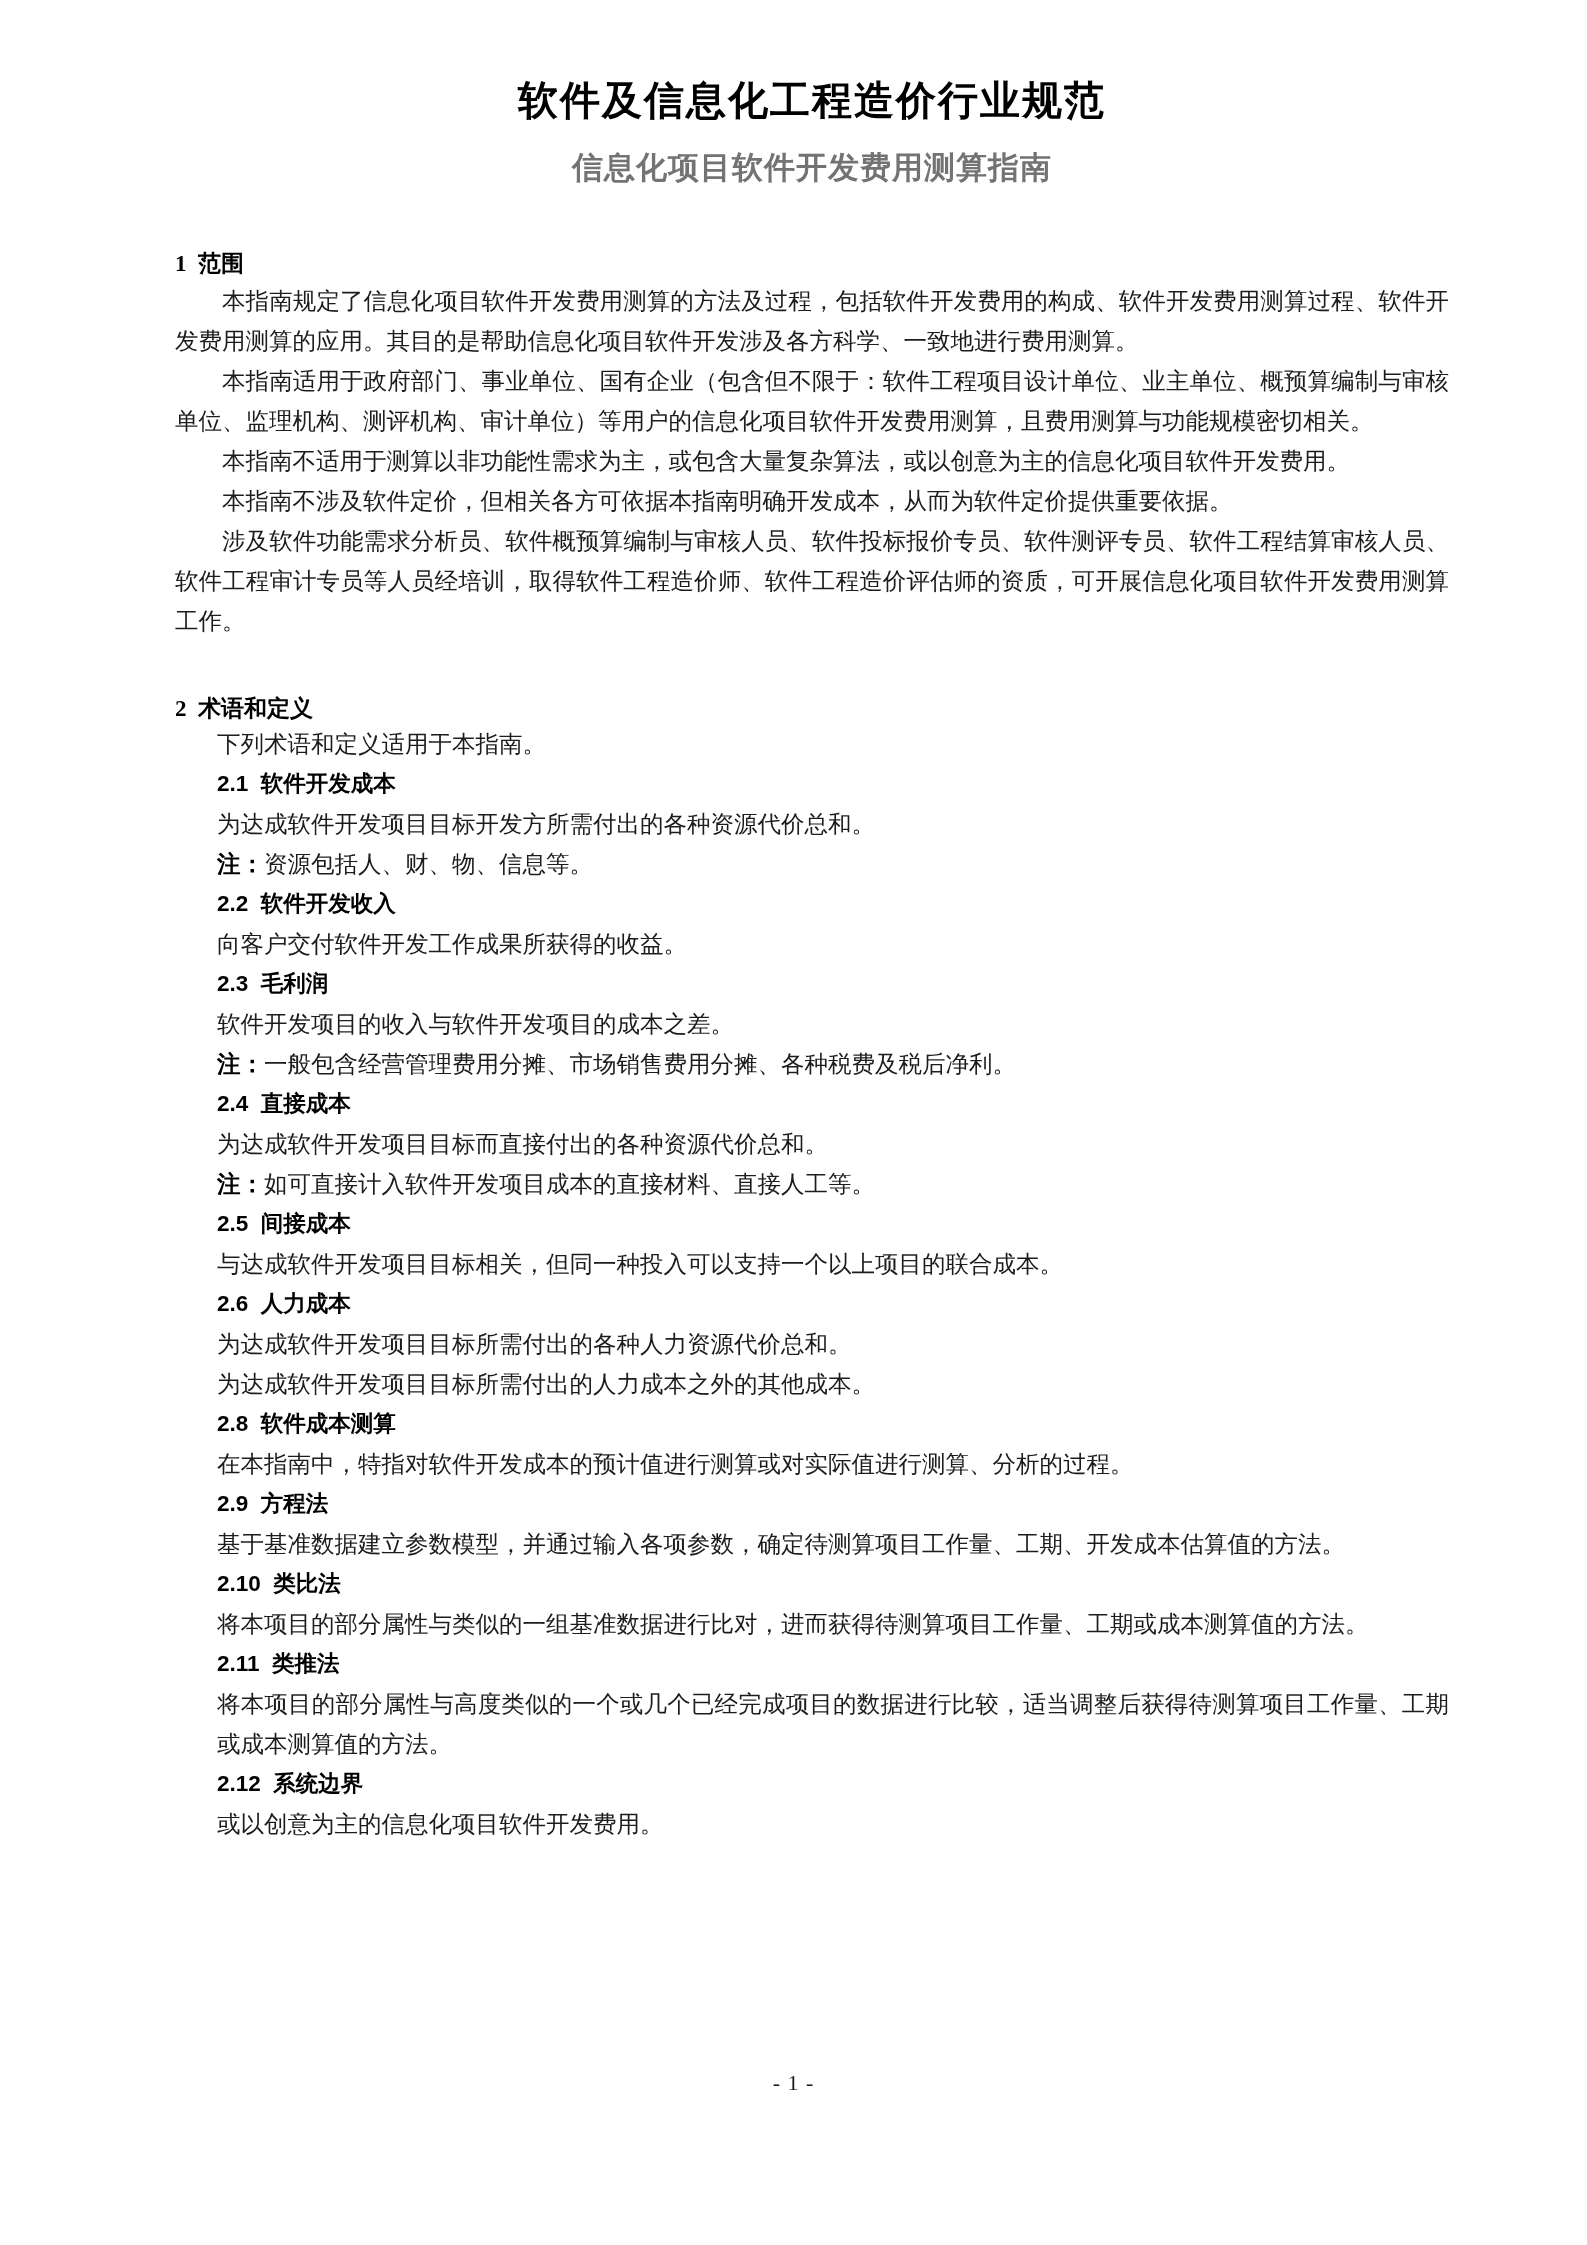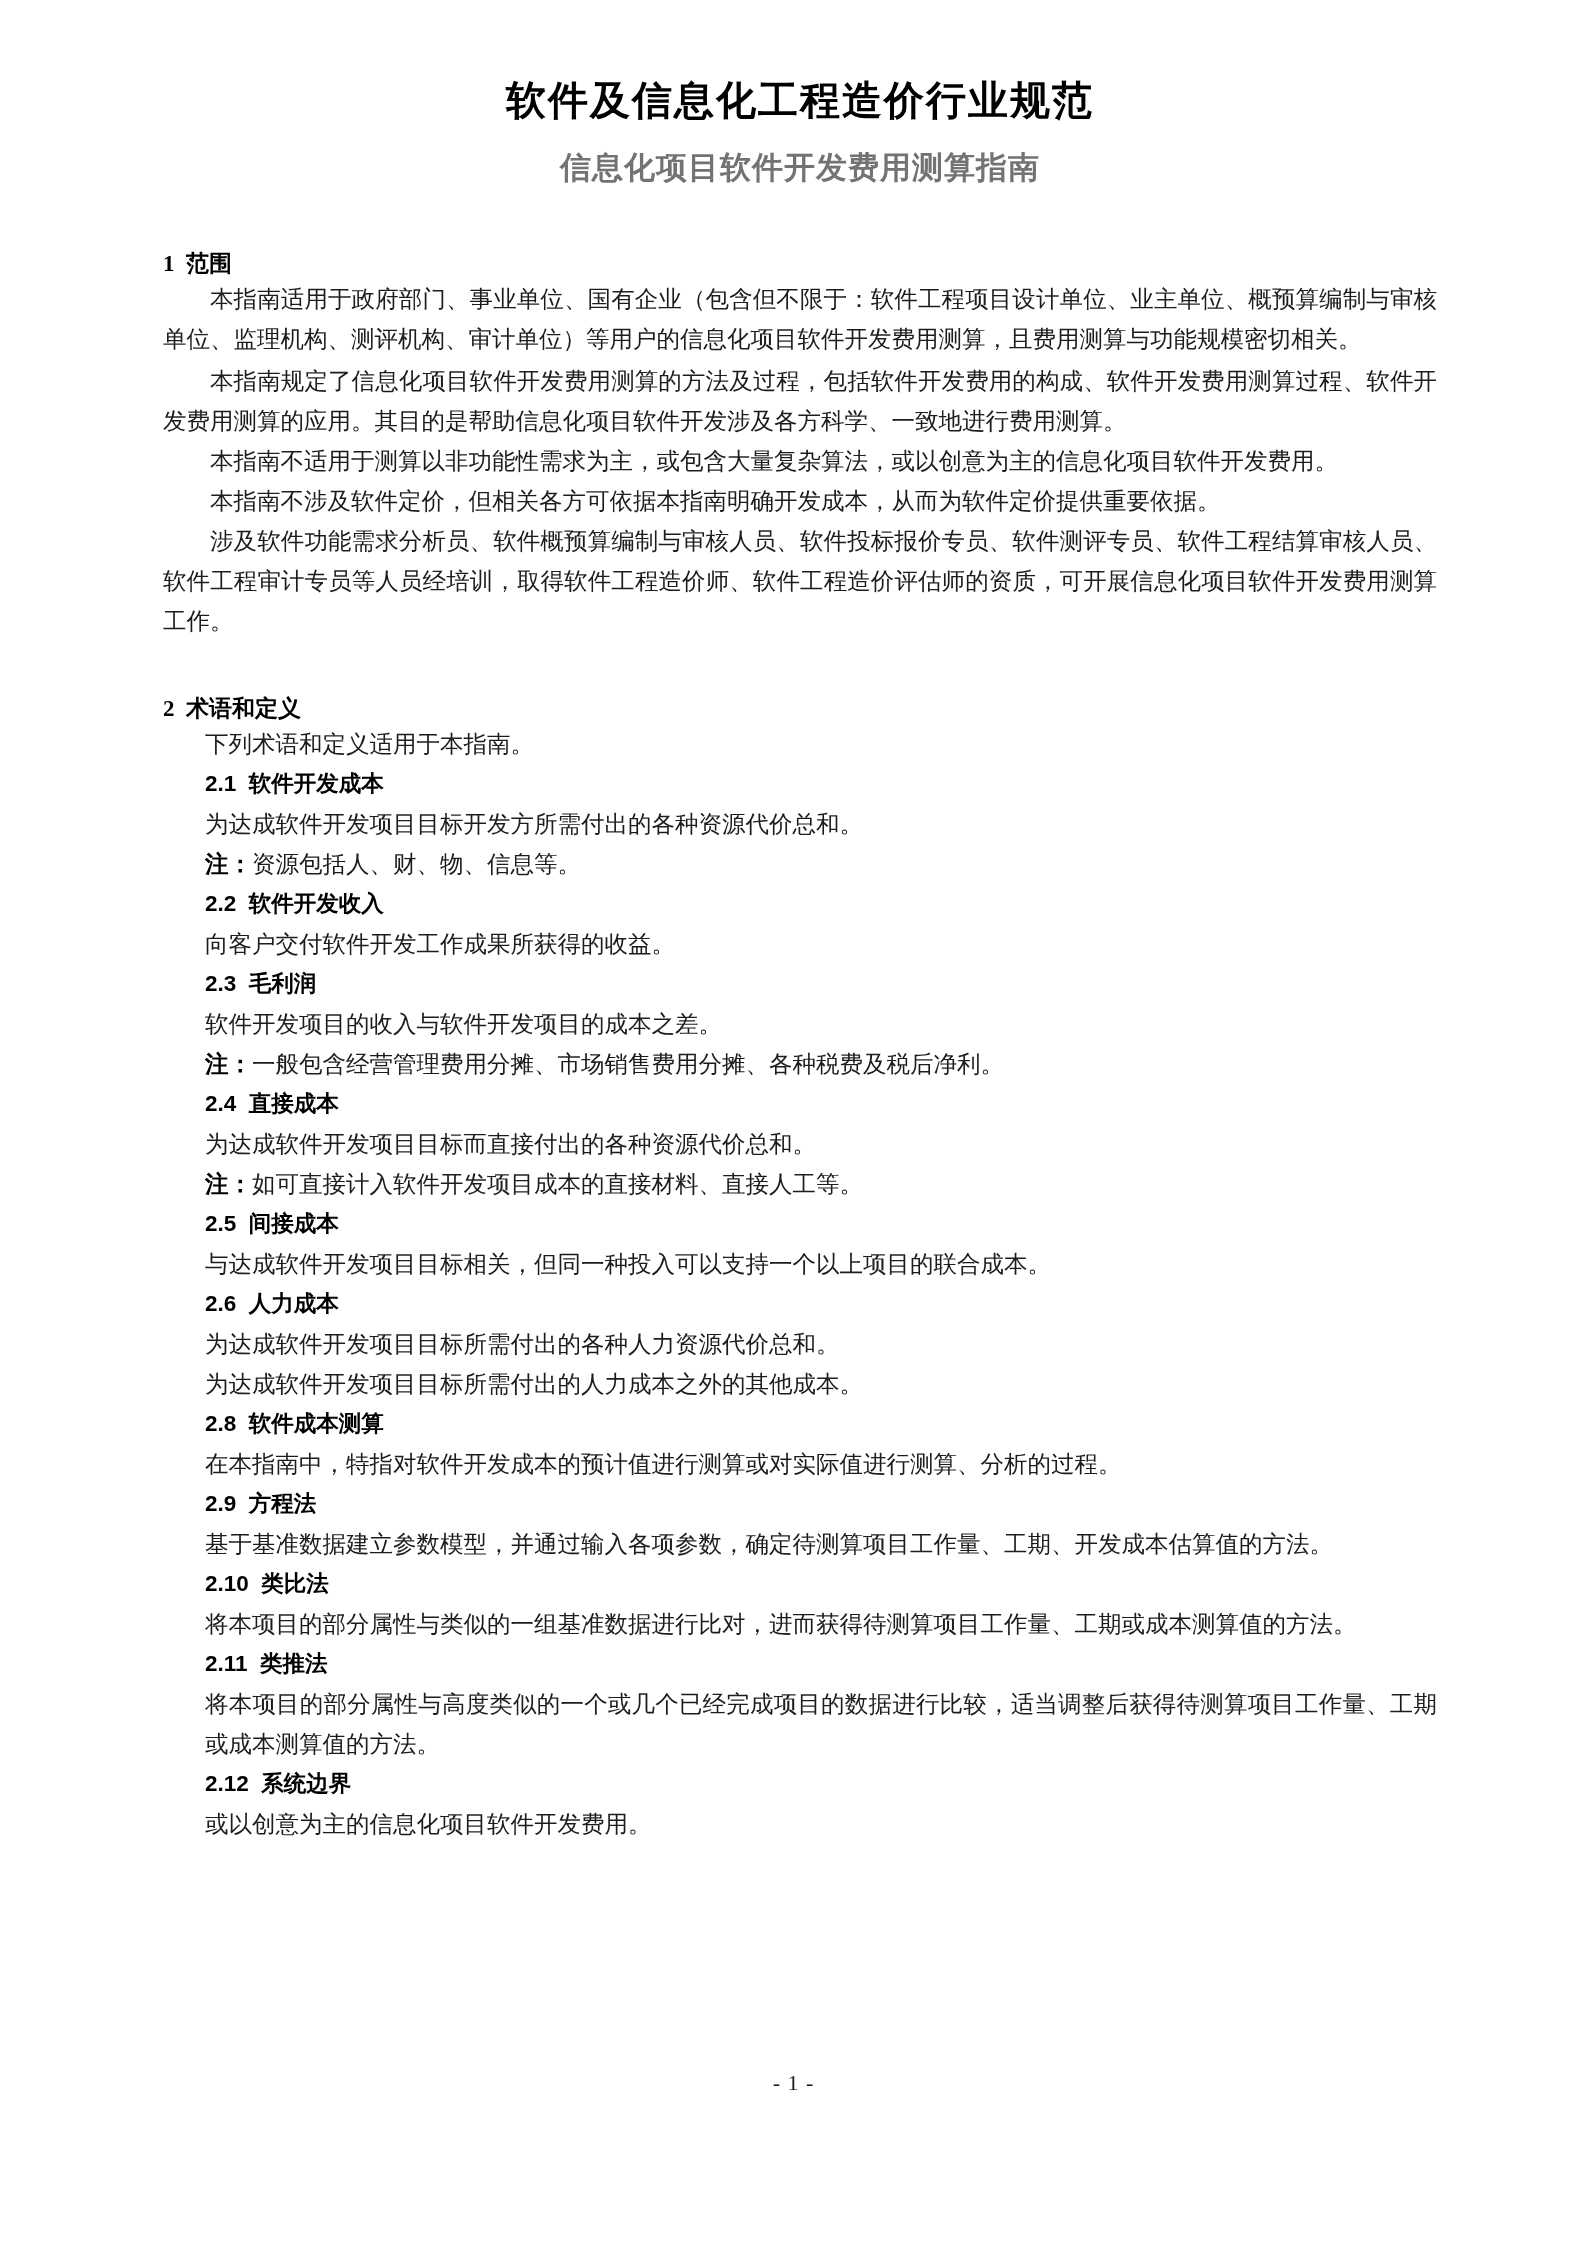--- a/index.html
+++ b/index.html
@@ -12,21 +12,21 @@
     width: 1587px;
     height: 2245px;
     background: #ffffff;
     box-sizing: border-box;
     font-family: "Liberation Serif", "DejaVu Serif", serif;
     color: #1a1a1a;
     overflow: hidden;
   }
   .content {
     position: absolute;
-    left: 163px;
+    left: 175px;
     top: 0;
     width: 1274px;
   }
 
   
   .doc-title {
     text-align: center;
     font-family: "Liberation Sans", "DejaVu Sans", sans-serif;
     font-weight: bold;
     font-size: 40px;
@@ -137,22 +137,22 @@
 <body>
 
 <div class="page">
   <div class="content">
 
     <h1 class="doc-title">软件及信息化工程造价行业规范</h1>
     <h2 class="doc-subtitle">信息化项目软件开发费用测算指南</h2>
 
     <h3 class="section-head sec1-head">1  范围</h3>
 
+    <p class="para first">本指南规定了信息化项目软件开发费用测算的方法及过程，包括软件开发费用的构成、软件开发费用测算过程、软件开发费用测算的应用。其目的是帮助信息化项目软件开发涉及各方科学、一致地进行费用测算。</p>
     <p class="para">本指南适用于政府部门、事业单位、国有企业（包含但不限于：软件工程项目设计单位、业主单位、概预算编制与审核单位、监理机构、测评机构、审计单位）等用户的信息化项目软件开发费用测算，且费用测算与功能规模密切相关。</p>
-    <p class="para first">本指南规定了信息化项目软件开发费用测算的方法及过程，包括软件开发费用的构成、软件开发费用测算过程、软件开发费用测算的应用。其目的是帮助信息化项目软件开发涉及各方科学、一致地进行费用测算。</p>
     <p class="para">本指南不适用于测算以非功能性需求为主，或包含大量复杂算法，或以创意为主的信息化项目软件开发费用。</p>
     <p class="para">本指南不涉及软件定价，但相关各方可依据本指南明确开发成本，从而为软件定价提供重要依据。</p>
     <p class="para">涉及软件功能需求分析员、软件概预算编制与审核人员、软件投标报价专员、软件测评专员、软件工程结算审核人员、软件工程审计专员等人员经培训，取得软件工程造价师、软件工程造价评估师的资质，可开展信息化项目软件开发费用测算工作。</p>
 
     <h3 class="section-head sec2-head">2  术语和定义</h3>
 
     <p class="term-intro">下列术语和定义适用于本指南。</p>
 
     <div class="term-list">
 

